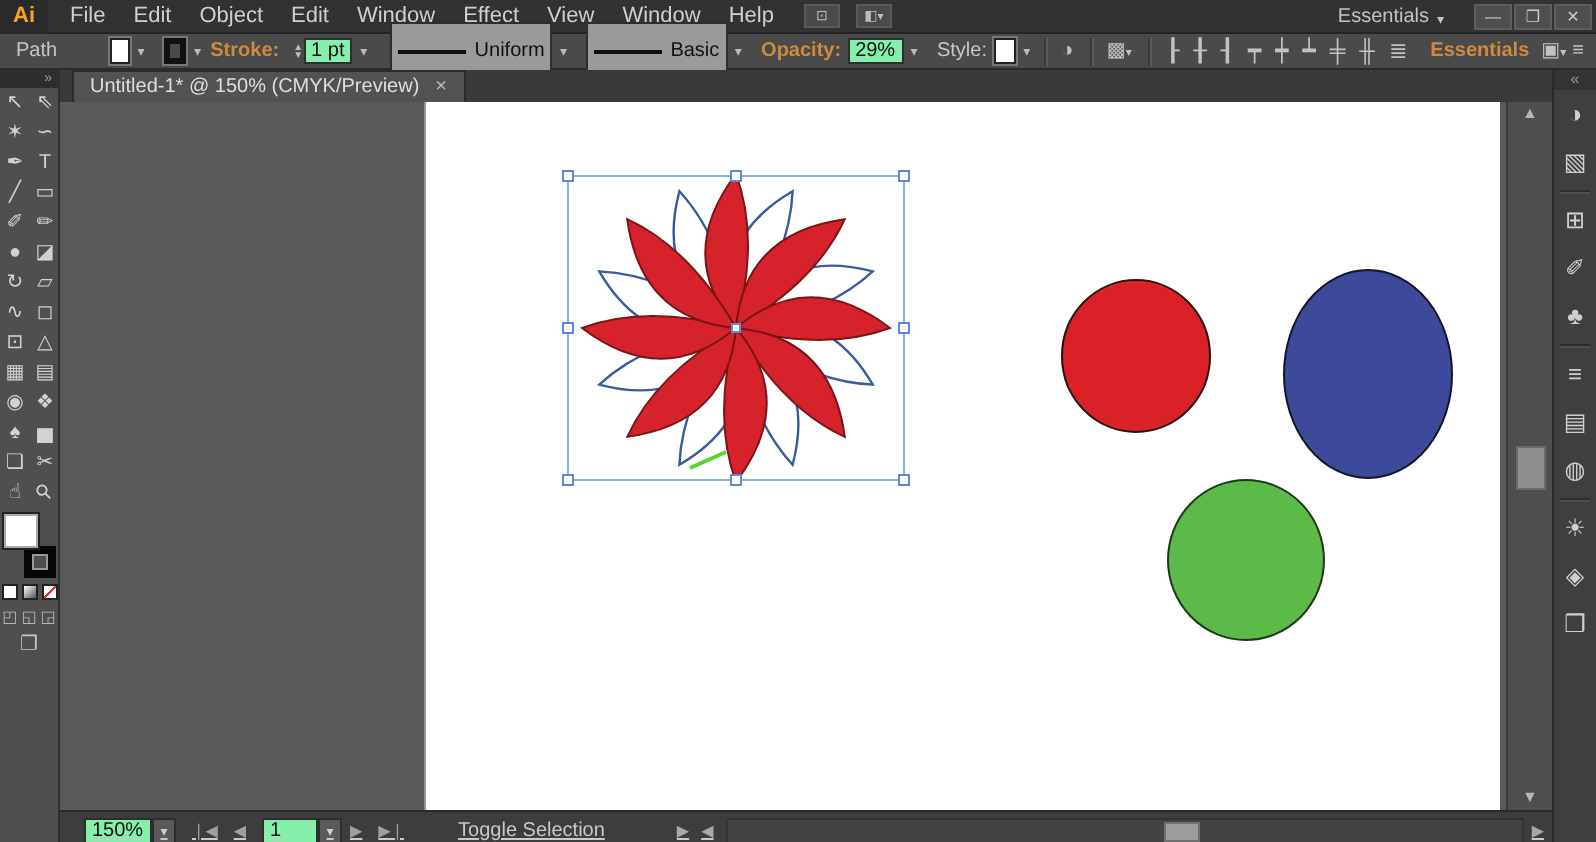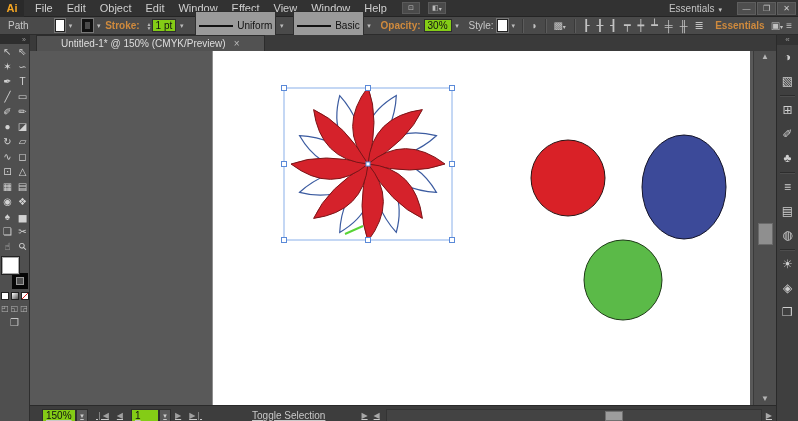--- a/index.html
+++ b/index.html
@@ -17,32 +17,32 @@
   #win-controls { display:flex; margin-left:14px; margin-right:2px; }
   .winbtn { width:19px; height:13px; background:#4e4e4e; border:1px solid #5e5e5e; color:#ccc; font-size:8px; display:flex; align-items:center; justify-content:center; margin-left:1px; }
 
   
   #controlbar { position:absolute; left:0; top:17px; width:798px; height:18px; background:#4a4a4a; border-bottom:1px solid #2c2c2c; display:flex; align-items:center; font-size:10px; }
   .cb-label { color:#c6c6c6; margin:0 4px; }
   .cb-accent { color:#cf8a3d; margin:0 3px;font-weight:bold; }
   .swatch { width:13px; height:13px; background:#fff; border:1px solid #222; box-shadow:0 0 0 1px #777; }
   .swatch.stroke-sw { background:#4a4a4a; border:3px solid #111; box-shadow:0 0 0 1px #777; }
   .dd { width:9px; height:13px; color:#bbb; font-size:7px; display:flex; align-items:center; justify-content:center; margin-left:2px; }
-  .field { background:#84cc16; color:#111; border:1px solid #2e2e2e; height:13px; line-height:12px; padding:0 3px; }
+  .field { background:#86efac; color:#111; border:1px solid #2e2e2e; height:13px; line-height:12px; padding:0 3px; }
   .stepper { display:flex; flex-direction:column; font-size:5px; color:#bbb; line-height:4px; margin-left:4px; }
   .combo { display:flex; align-items:center; background:#9a9a9a; border:1px solid #2e2e2e; height:30px; padding:0 3px; color:#111; gap:4px; }
   .combo .line { width:34px; height:2px; background:#111; }
   .cb-sep { width:1px; height:14px; background:#3a3a3a; margin:0 5px; box-shadow:1px 0 0 #5c5c5c; }
   .cb-icon { color:#c2c2c2; font-size:10px; margin:0 3px; }
   .align-icon { color:#c2c2c2; font-size:11px; margin:0 3.5px; }
   #cp-menu { margin-left:auto; margin-right:6px; color:#c2c2c2; }
 
   
   #tabbar { position:absolute; left:0; top:35px; width:798px; height:16px; background:#3a3a3a; display:flex; align-items:flex-end; }
-  #doc-tab { margin-left:36px; height:16px; background:#525252; border:1px solid #2c2c2c; border-bottom:none; display:flex; align-items:center; padding:0 24px; gap:8px; font-size:10px; color:#dedede; }
+  #doc-tab { margin-left:36px; height:16px; background:#525252; border:1px solid #2c2c2c; border-bottom:none; display:flex; align-items:center; padding:0 8px; gap:8px; font-size:10px; color:#dedede; }
   #tab-close { color:#bdbdbd; font-size:10px; }
 
   
   #toolbar { position:absolute; left:0; top:35px; width:30px; height:386px; background:#4f4f4f; border-right:1px solid #2e2e2e; }
   #tb-head { height:9px; background:#2e2e2e; color:#9a9a9a; font-size:7px; text-align:right; padding-right:3px; line-height:9px; }
   #tool-grid { display:grid; grid-template-columns:15px 15px; }
   .tool { height:15px; display:flex; align-items:center; justify-content:center; color:#d2d2d2; font-size:10px; }
   .tool.rot { transform:rotate(-45deg); }
   #fs-wrap { position:relative; width:26px; height:32px; margin:3px auto 0; }
   #stroke-ind { position:absolute; right:0; bottom:0; width:16px; height:16px; border:4px solid #060606; box-shadow:0 0 0 1px #9a9a9a inset; background:transparent; }
@@ -70,21 +70,21 @@
   #dock-head { height:10px; background:#333; color:#9a9a9a; font-size:8px; text-align:center; line-height:10px; }
   .dock-icon { height:24px; display:flex; align-items:center; justify-content:center; color:#cfcfcf; font-size:12px; }
   .dock-div { height:1px; background:#2d2d2d; box-shadow:0 1px 0 #4d4d4d; margin:2px 3px; }
 
   
   #statusbar { position:absolute; left:30px; top:405px; width:746px; height:20px; background:#3d3d3d; border-top:1px solid #2a2a2a; display:flex; align-items:center; font-size:10px;text-decoration:underline; }
   #zoom-field { width:34px; margin-left:12px; }
   .sb-dd { width:12px; height:13px; background:#5a5a5a; border:1px solid #2e2e2e; color:#ccc; font-size:7px; display:flex; align-items:center; justify-content:center; }
   .sb-arrow { color:#9f9f9f; font-size:8px; margin:0 4px; }
   #ab-field { width:28px; margin-left:4px; }
-  #status-text { margin-left:46px; color:#c8c8c8; }
+  #status-text { margin-left:23px; color:#c8c8c8; }
   #sb-collapse { margin-left:36px; display:flex; gap:6px; color:#a8a8a8; font-size:8px; }
   #hscroll { position:relative; flex:1; height:14px; background:#434343; margin-left:6px; border:1px solid #333; }
   #h-thumb { position:absolute; left:218px; top:1px; width:18px; height:10px; background:#9d9d9d; border:1px solid #707070; }
   #h-right { color:#a8a8a8; font-size:8px; padding:0 4px; }
 </style>
 </head>
 <body>
 
 <div id="app">
 
@@ -134,21 +134,21 @@
         <span class="line"></span>
         <span>Uniform</span>
       </span>
     <span class="dd">▾</span>
     <span class="combo" style="margin-left:8px;">
         <span class="line"></span>
         <span>Basic</span>
       </span>
     <span class="dd">▾</span>
     <span class="cb-accent" style="margin-left:8px;">Opacity:</span>
-    <span class="field" style="width:34px;">30%</span>
+    <span class="field" style="width:34px;">29%</span>
     <span class="dd">▾</span>
     <span class="cb-label" style="margin-left:8px;">Style:</span>
     <span class="swatch"></span>
     <span class="dd">▾</span>
     <span class="cb-sep"></span>
     <span class="cb-icon">◑</span>
     <span class="cb-sep"></span>
     <span class="cb-icon"><span>▩</span><span style="font-size:6px;">▾</span></span>
     <span class="cb-sep"></span>
     <span id="align-icons" style="display:flex;align-items:center;">

